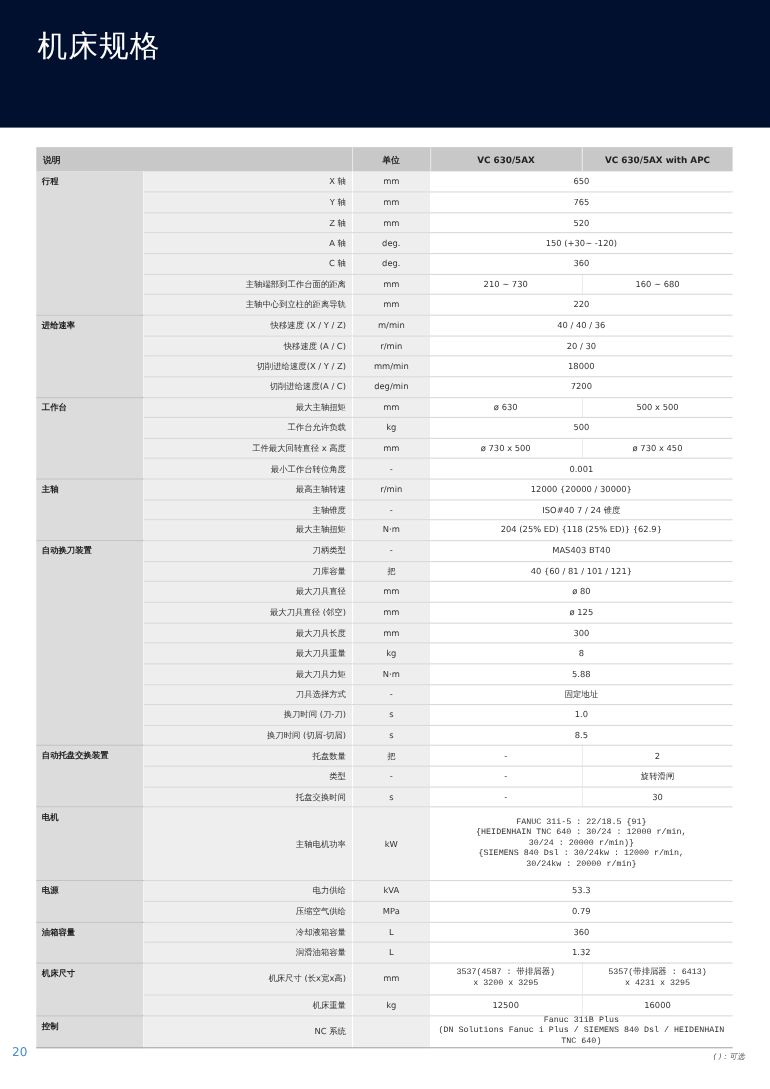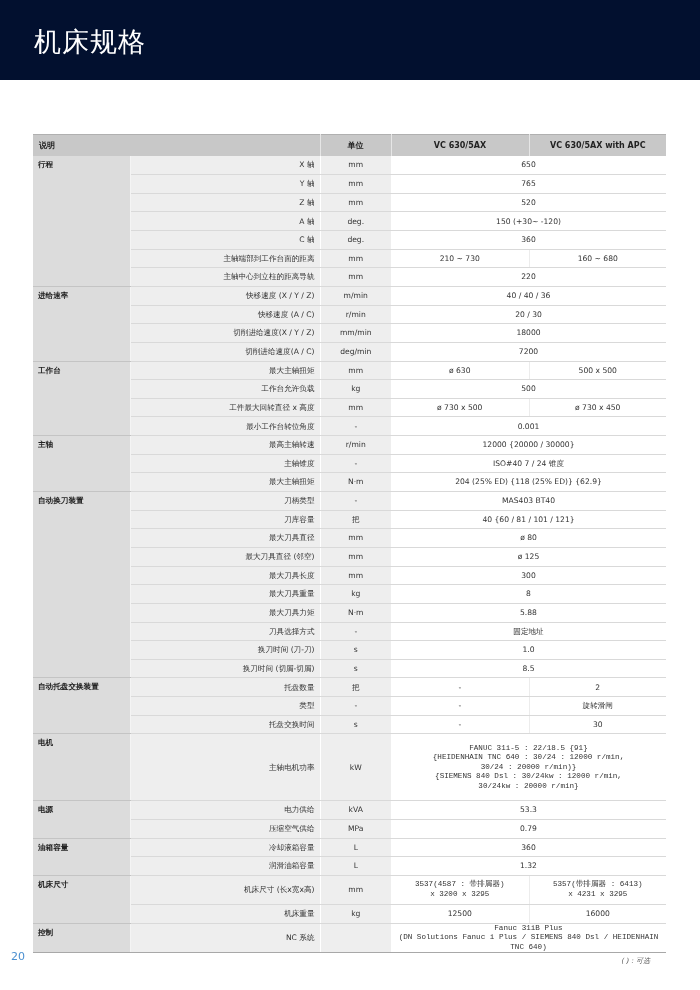--- a/index.html
+++ b/index.html
@@ -3,21 +3,21 @@
 <meta charset="utf-8">
 <style>
   html, body { margin: 0; padding: 0; }
   body {
     width: 700px; height: 990px; position: relative; overflow: hidden;
     background: #ffffff;
     font-family: "DejaVu Sans", "Liberation Sans", sans-serif;
     color: #333333;
   }
   .banner {
-    position: absolute; left: 0; top: 0; width: 700px; height: 80px;
+    position: absolute; left: 0; top: 0; width: 700px; height: 116px;
     background: #02102f;
   }
   .banner-title {
     position: absolute; left: 34px; top: 24px;
     color: #ffffff; font-size: 27px; letter-spacing: 1px; font-weight: normal;
   }
   .spec-table {
     position: absolute; left: 33px; top: 134px; width: 633px;
     border-collapse: collapse; table-layout: fixed;
     font-size: 7.6px;
@@ -63,21 +63,21 @@
   .spec-table tr.two td { height: 29px; }
   .spec-table tr.last td { border-bottom: 1.5px solid #a8a8a8; }
 
   .val-line { display: block; font-family: Liberation Mono, monospace; }
 
   .page-number {
     position: absolute; left: 11px; top: 950px;
     color: #4a8fd0; font-size: 11px;
   }
   .footnote {
-    position: absolute; right: 50px; top: 956px;
+    position: absolute; right: 23px; top: 956px;
     font-size: 7px; color: #555; font-style: italic;
   }
 </style>
 </head>
 <body>
 
 <div class="banner">
   <div class="banner-title">机床规格</div>
 </div>
 

